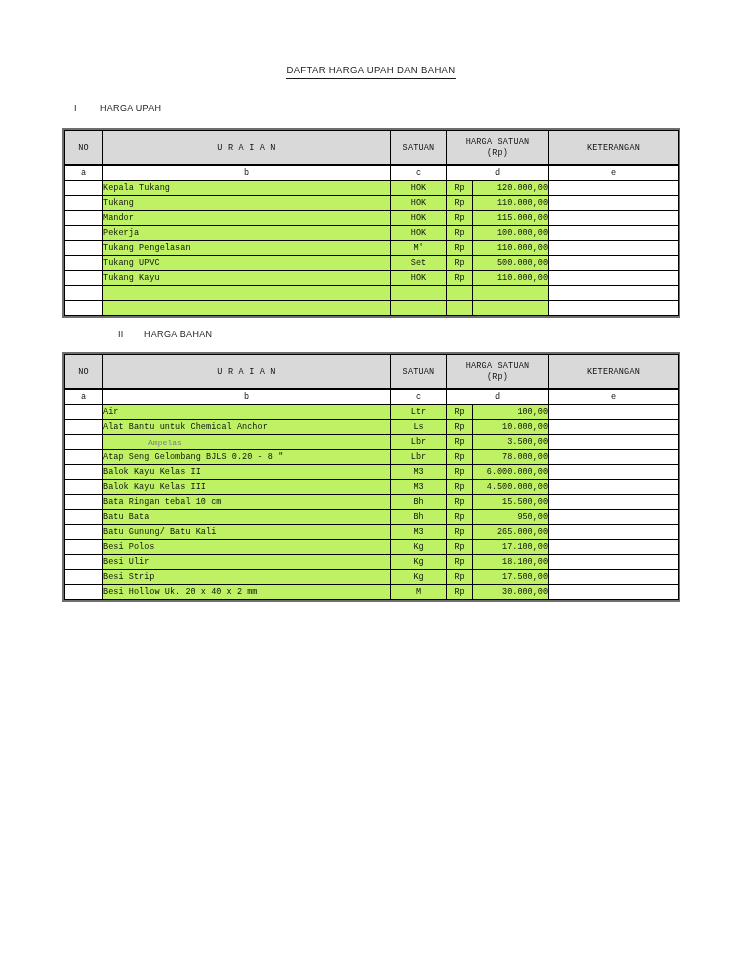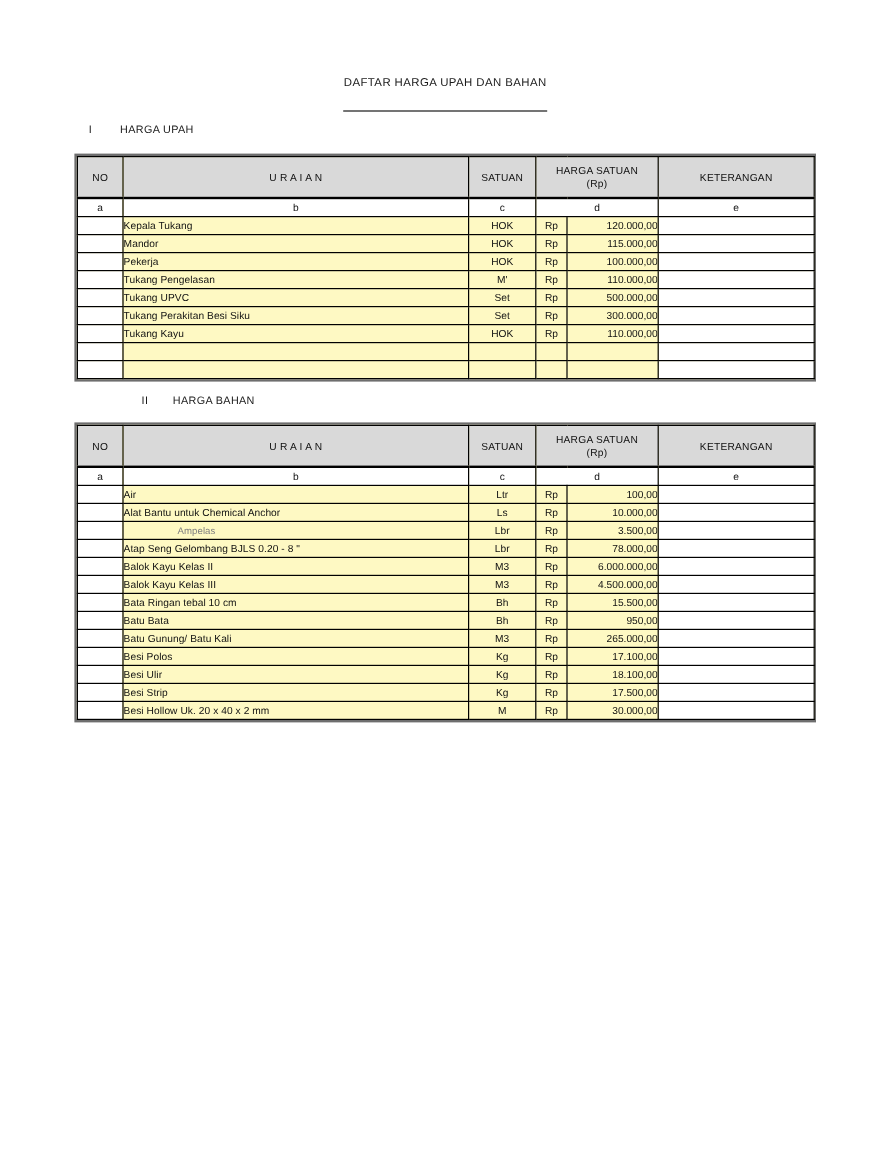--- a/index.html
+++ b/index.html
@@ -29,21 +29,21 @@
     top: 64px;
     left: 0;
     width: 742px;
     text-align: center;
     font-size: 9.5px;
     letter-spacing: 0.35px;
     color: #1a1a1a;
   }
   .doc-title span {
     border-bottom: 1px solid #1a1a1a;
-    padding-bottom: 17px;
+    padding-bottom: 3px;
   }
 
   
   .section-label {
     position: absolute;
     font-size: 9px;
     letter-spacing: 0.3px;
     color: #1a1a1a;
     white-space: nowrap;
   }
@@ -66,21 +66,22 @@
     border: 2px solid #6e6e6e;
     background: #ffffff;
   }
   #table-upah-wrap  { top: 128px; }
   #table-bahan-wrap { top: 352px; }
 
   table.price-table {
     border-collapse: collapse;
     width: 100%;
     table-layout: fixed;
-    background: #fef9c3;
+    background: #bef264;
+    font-family: Liberation Mono, monospace;
   }
   table.price-table td {
     border: 1px solid #000000;
     padding: 0;
     font-size: 8.5px;
     color: #111111;
     height: 14px;
     vertical-align: middle;
     overflow: hidden;
     white-space: nowrap;
@@ -190,20 +191,28 @@
       <tr>
             <td class="cell-no"></td>
             <td class="cell-ur">Kepala Tukang</td>
             <td class="cell-sat">HOK</td>
             <td class="cell-rp">Rp</td>
             <td class="cell-val">120.000,00</td>
             <td class="cell-ket"></td>
           </tr>
           <tr>
             <td class="cell-no"></td>
+            <td class="cell-ur">Tukang</td>
+            <td class="cell-sat">HOK</td>
+            <td class="cell-rp">Rp</td>
+            <td class="cell-val">110.000,00</td>
+            <td class="cell-ket"></td>
+          </tr>
+          <tr>
+            <td class="cell-no"></td>
             <td class="cell-ur">Mandor</td>
             <td class="cell-sat">HOK</td>
             <td class="cell-rp">Rp</td>
             <td class="cell-val">115.000,00</td>
             <td class="cell-ket"></td>
           </tr>
           <tr>
             <td class="cell-no"></td>
             <td class="cell-ur">Pekerja</td>
             <td class="cell-sat">HOK</td>
@@ -218,28 +227,20 @@
             <td class="cell-rp">Rp</td>
             <td class="cell-val">110.000,00</td>
             <td class="cell-ket"></td>
           </tr>
           <tr>
             <td class="cell-no"></td>
             <td class="cell-ur">Tukang UPVC</td>
             <td class="cell-sat">Set</td>
             <td class="cell-rp">Rp</td>
             <td class="cell-val">500.000,00</td>
-            <td class="cell-ket"></td>
-          </tr>
-          <tr>
-            <td class="cell-no"></td>
-            <td class="cell-ur">Tukang Perakitan Besi Siku</td>
-            <td class="cell-sat">Set</td>
-            <td class="cell-rp">Rp</td>
-            <td class="cell-val">300.000,00</td>
             <td class="cell-ket"></td>
           </tr>
           <tr>
             <td class="cell-no"></td>
             <td class="cell-ur">Tukang Kayu</td>
             <td class="cell-sat">HOK</td>
             <td class="cell-rp">Rp</td>
             <td class="cell-val">110.000,00</td>
             <td class="cell-ket"></td>
           </tr>

